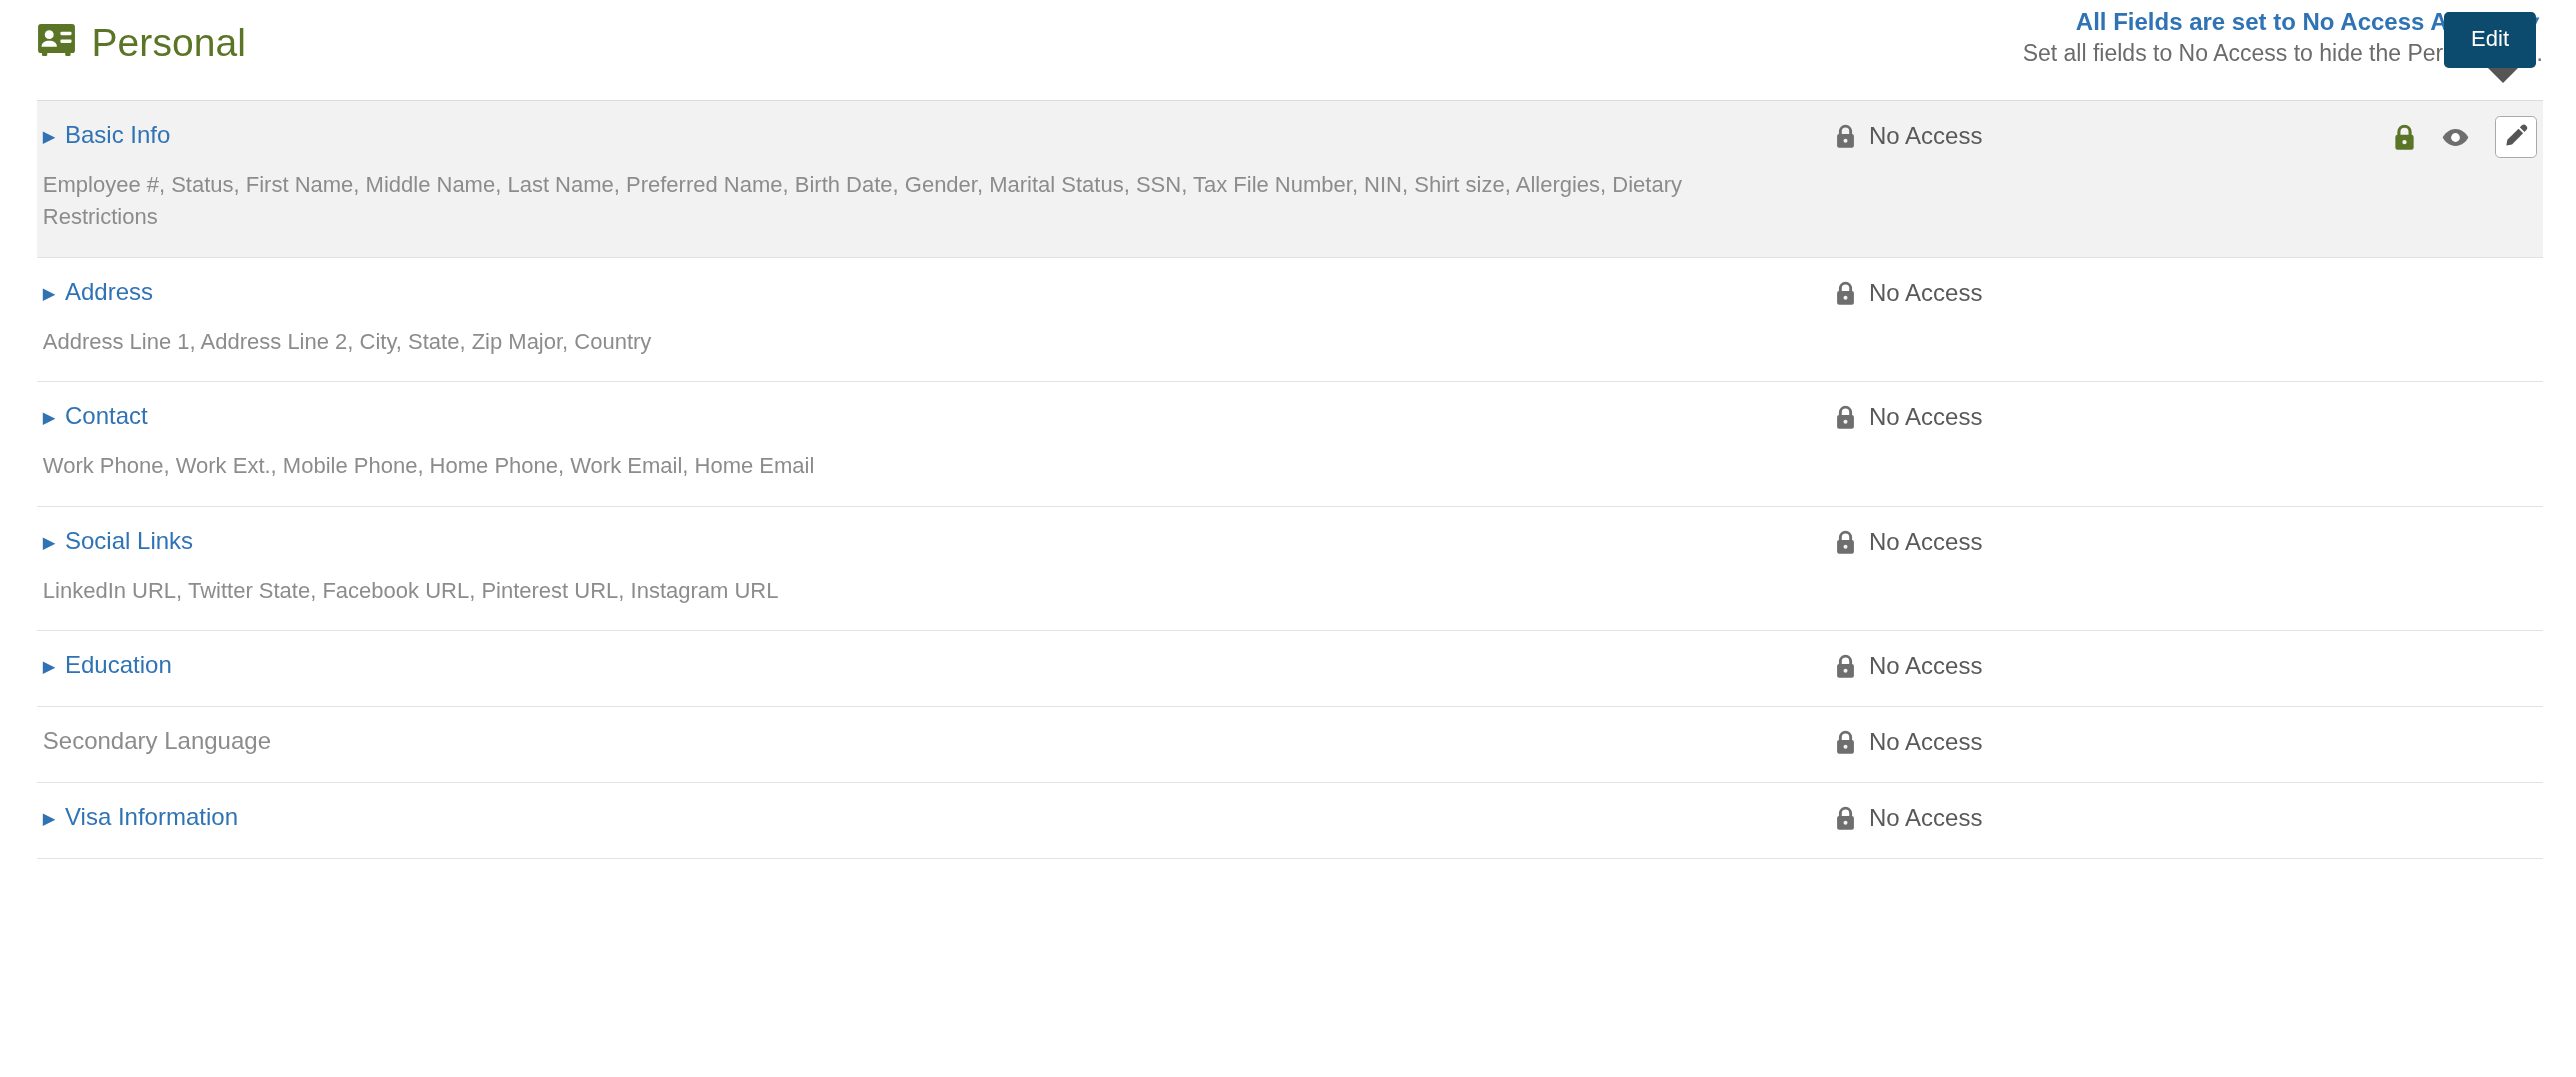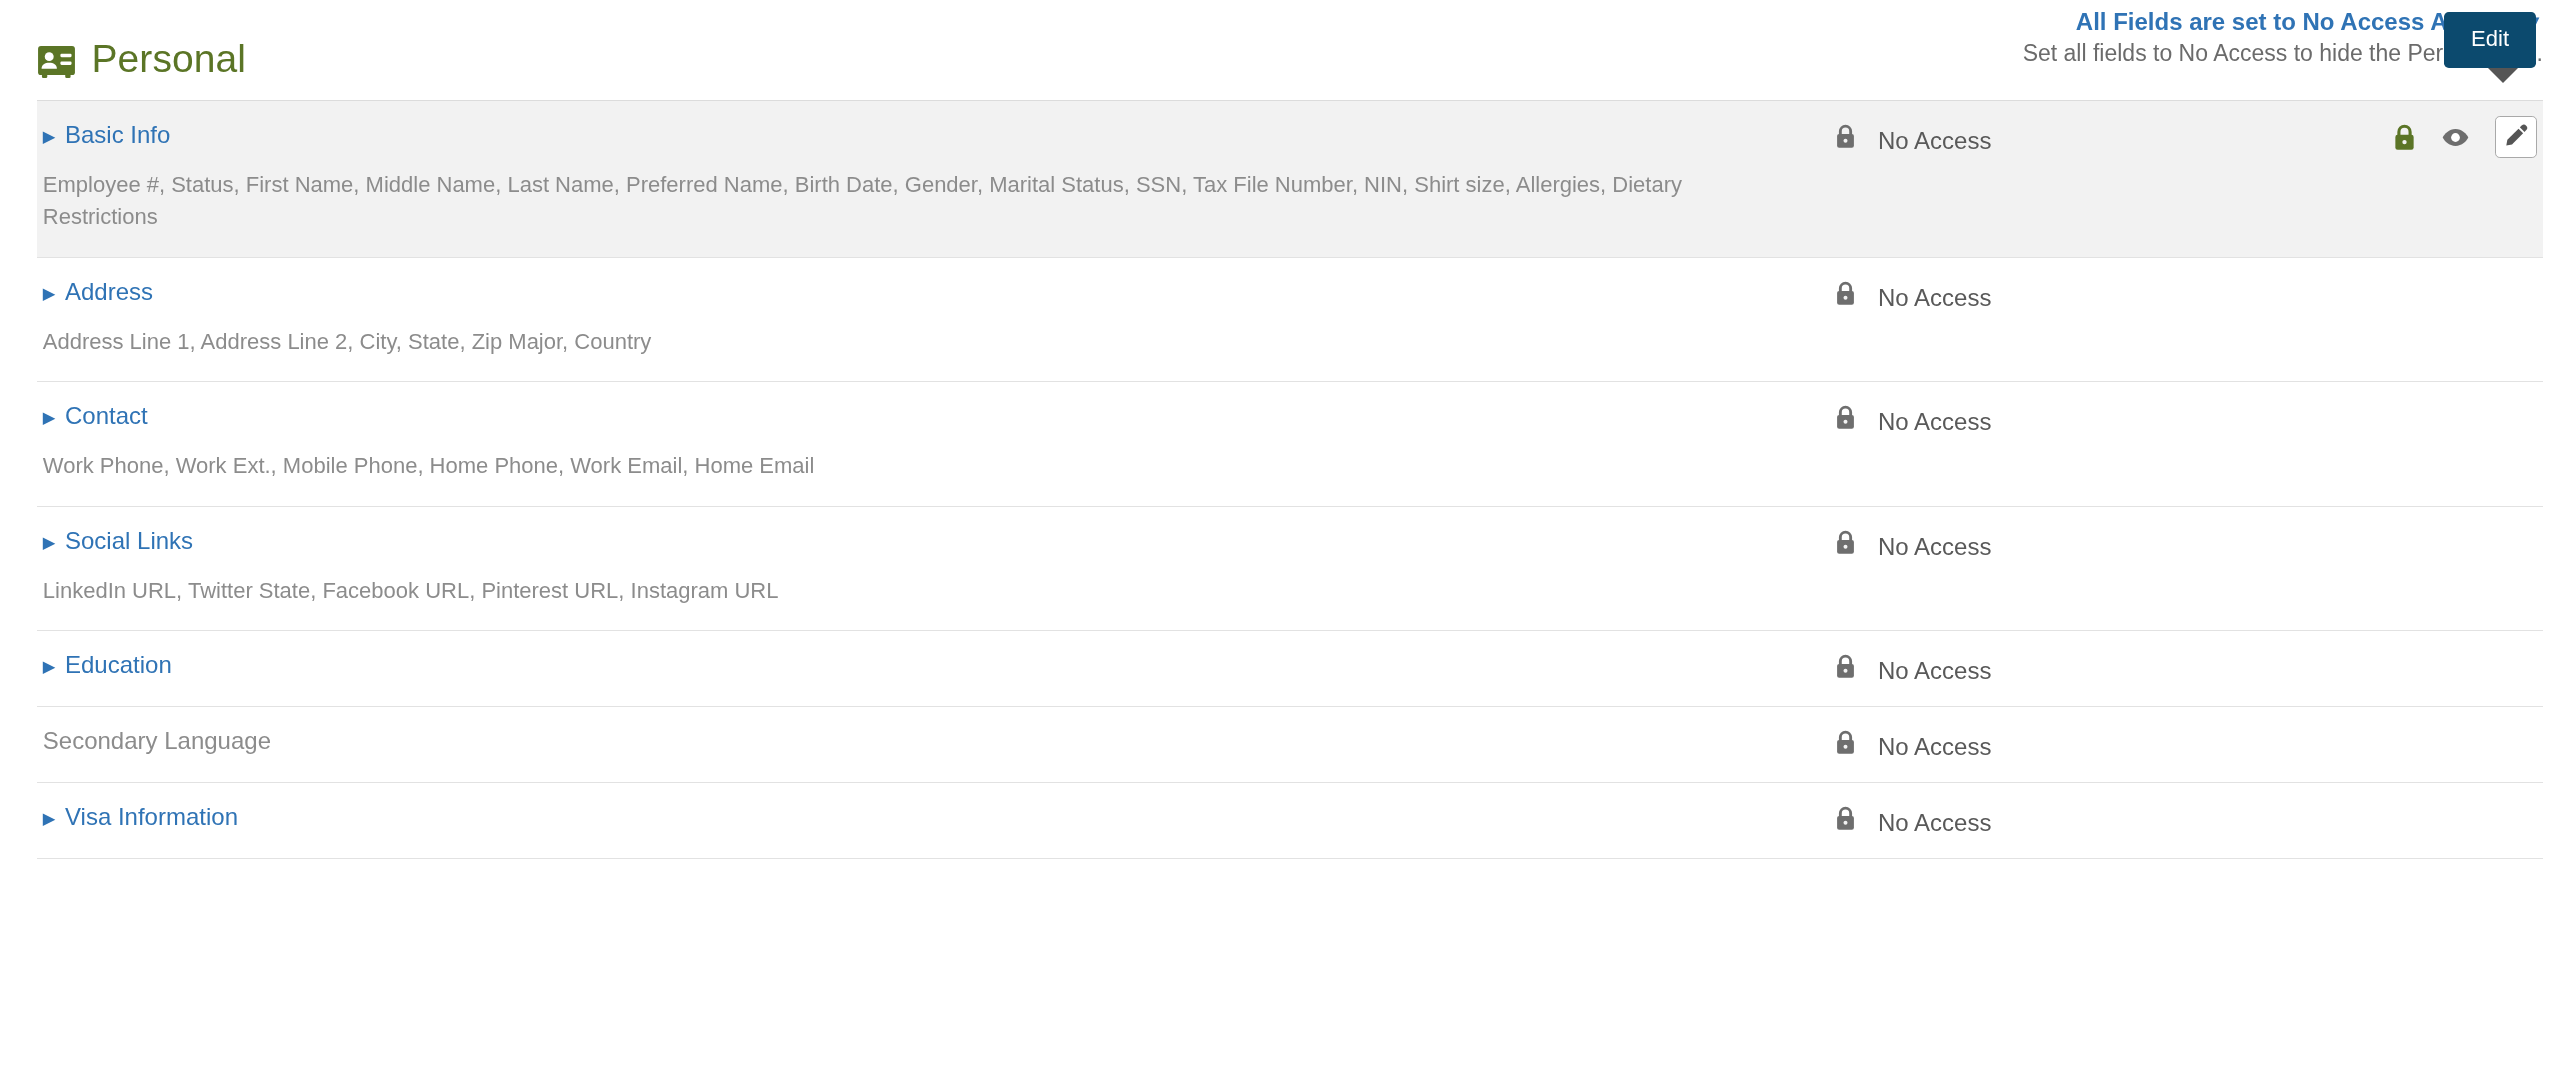--- a/index.html
+++ b/index.html
@@ -18,23 +18,23 @@
 
   
   .header {
     position: relative;
     height: 100px;
     padding: 0;
   }
   .header-left {
     position: absolute;
     left: 37px;
-    top: 39px;
-    display: flex;
-    align-items: flex-end;
+    top: 23px;
+    display: flex;
+    align-items: flex-start;
     gap: 15.4px;
   }
   .badge-icon {
     width: 39px;
     height: 33px;
     display: block;
   }
   .page-title {
     font-size: 39px;
     color: #5b7526;
@@ -154,22 +154,22 @@
     font-size: 22px;
     color: #8c8c8c;
     line-height: 1.48;
     margin-top: 20px;
     padding-left: 0;
     max-width: 1745px;
   }
 
   .row-access {
     display: flex;
-    align-items: flex-end;
-    gap: 22px;
+    align-items: flex-start;
+    gap: 13px;
     padding-top: 1.9px;
     flex: 0 0 auto;
     width: 289px;
   }
   .access-label {
     font-size: 24px;
     color: #595959;
     line-height: 1;
   }
 

